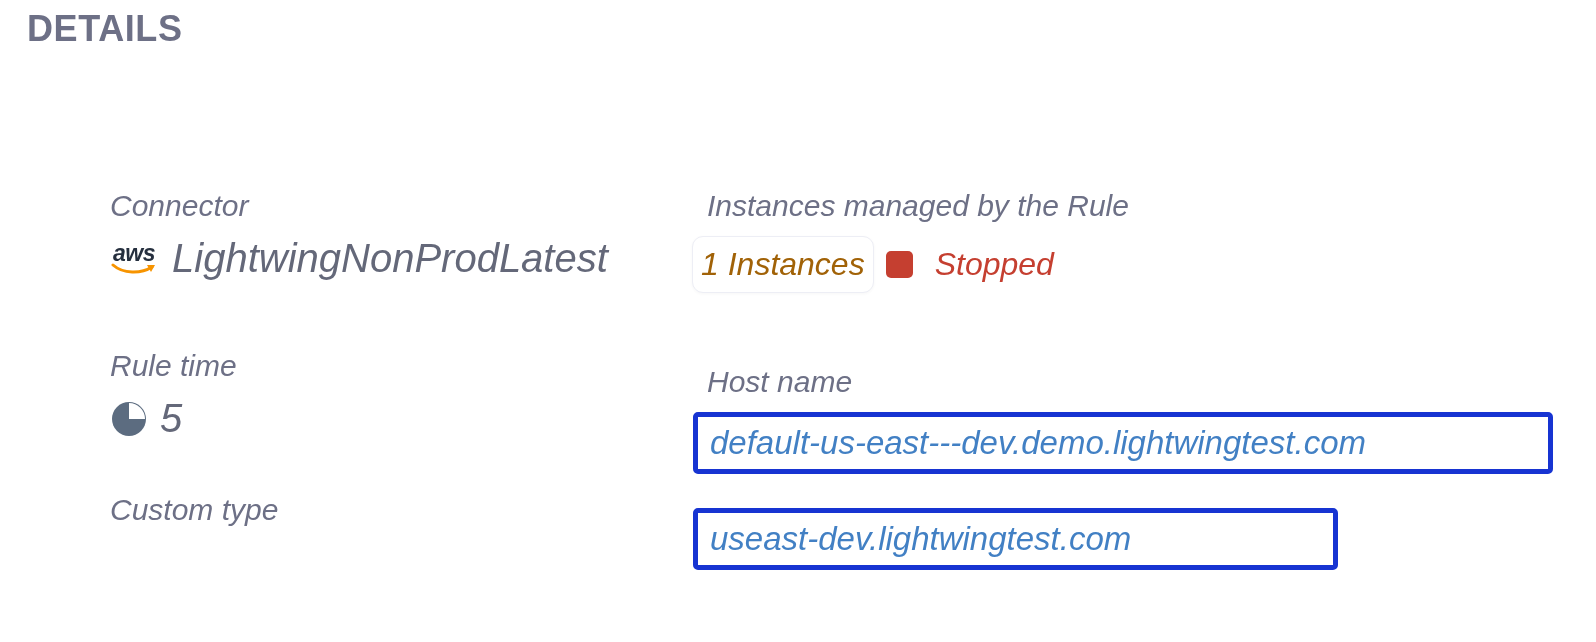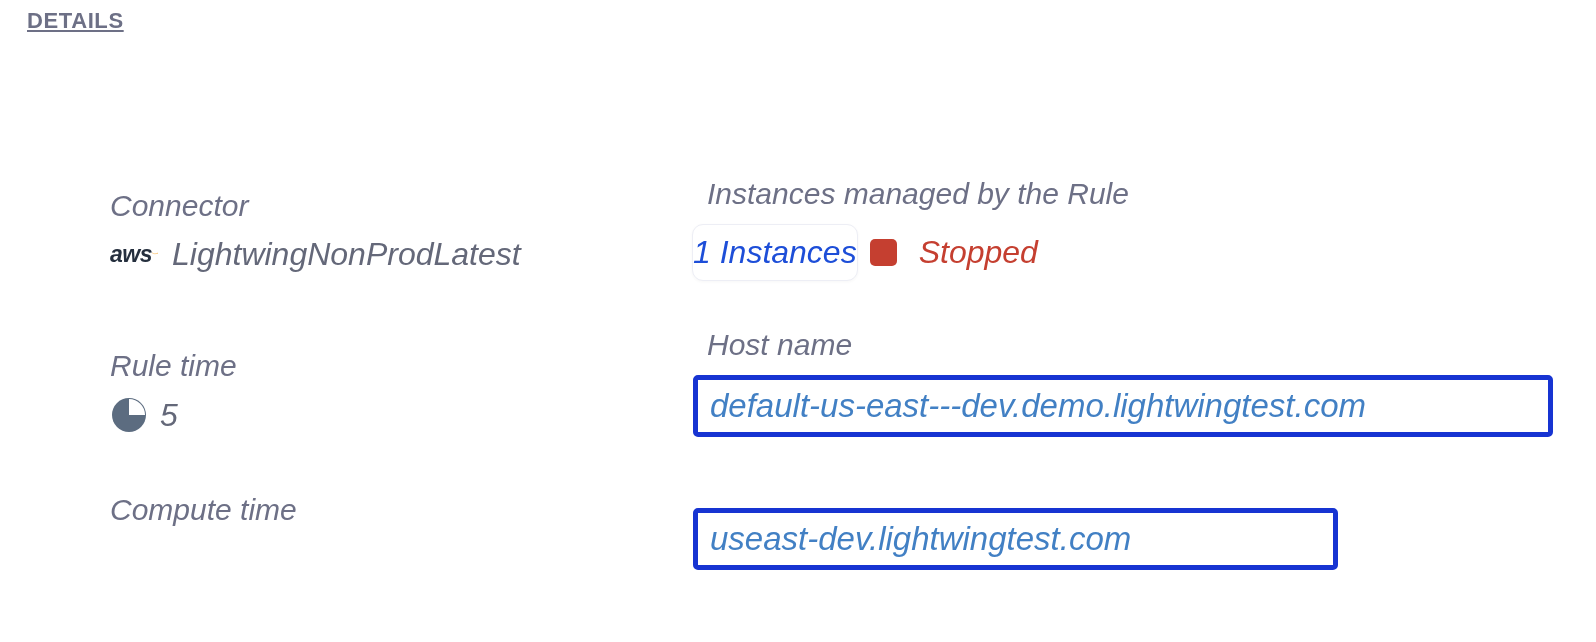--- a/index.html
+++ b/index.html
@@ -6,57 +6,56 @@
   html, body {
     width: 1596px; height: 642px;
     background: #ffffff;
     font-family: "Liberation Sans", "DejaVu Sans", sans-serif;
     position: relative;
     overflow: hidden;
   }
   .section-title {
     position: absolute;
     left: 27px; top: 8px;
-    font-size: 22px;
+    font-size: 36px;
     font-weight: 600;
     letter-spacing: 0.6px;
     color: #6d7086;
-    text-decoration: underline;
   }
   .field { position: absolute; font-style: italic; }
   .field .label {
     font-size: 30px;
     line-height: 36px;
     color: #6d7086;
     font-weight: 400;
     margin-bottom: 12px;
     white-space: nowrap;
   }
   .value-row {
     display: flex;
     align-items: center;
     gap: 12px;
   }
   .value {
-    font-size: 32px;
+    font-size: 40px;
     color: #646879;
     white-space: nowrap;
   }
   
   #field-connector   { left: 110px; top: 188px; }
-  #field-instances   { left: 707px; top: 176px; }
+  #field-instances   { left: 707px; top: 188px; }
   #field-idle        { left: 110px; top: 348px; }
-  #field-host        { left: 707px; top: 327px; }
+  #field-host        { left: 707px; top: 364px; }
   #field-compute     { left: 110px; top: 492px; }
   #field-custom      { left: 707px; top: 508px; }
 
   
   .aws-logo {
     display: inline-flex;
-    flex-direction: row;
+    flex-direction: column;
     align-items: center;
     width: 48px;
     line-height: 1;
     margin-right: 2px;
   }
   .aws-text {
     font-size: 23px;
     font-weight: 700;
     color: #252f3e;
     letter-spacing: -0.5px;
@@ -64,24 +63,24 @@
   .aws-smile { margin-top: -2px; display: block; }
 
   
   .chip {
     display: inline-flex;
     align-items: center;
     background: #ffffff;
     border: 1px solid #edeef5;
     border-radius: 11px;
     box-shadow: 0 1px 3px rgba(40,41,61,0.04);
-    padding: 9px 0;
+    padding: 9px 8px;
     margin-left: -15px;
     font-size: 32px;
-    color: #1d4ed8;
+    color: #a16207;
     cursor: pointer;
     white-space: nowrap;
   }
   .status-square {
     width: 27px; height: 27px;
     border-radius: 5px;
     background: #c53f30;
     flex: 0 0 auto;
     margin-left: 0px;
   }
@@ -157,20 +156,20 @@
 </div>
 
 <div class="field" id="field-host">
   <div class="label">Host name</div>
   <div class="domain-box" id="host-box">
     <span class="domain-text">default-us-east---dev.demo.lightwingtest.com</span>
   </div>
 </div>
 
 <div class="field" id="field-compute">
-  <div class="label">Compute time</div>
+  <div class="label">Custom type</div>
 </div>
 
 <div class="field" id="field-custom">
   <div class="domain-box" id="custom-box">
     <span class="domain-text">useast-dev.lightwingtest.com</span>
   </div>
 </div>
 
 </body></html>

